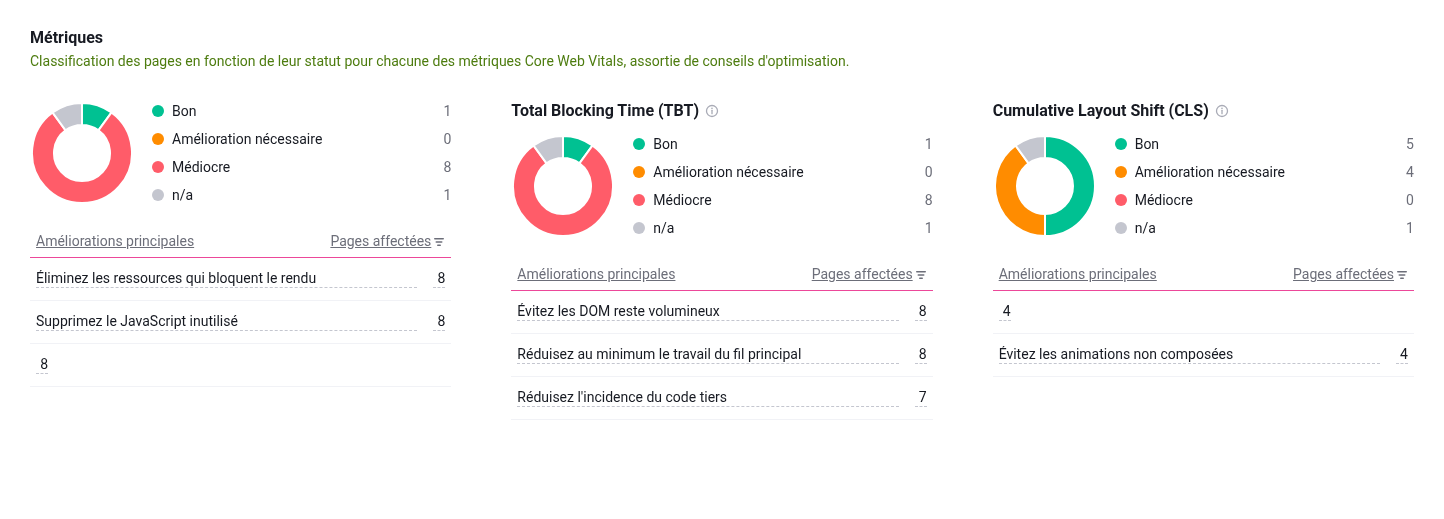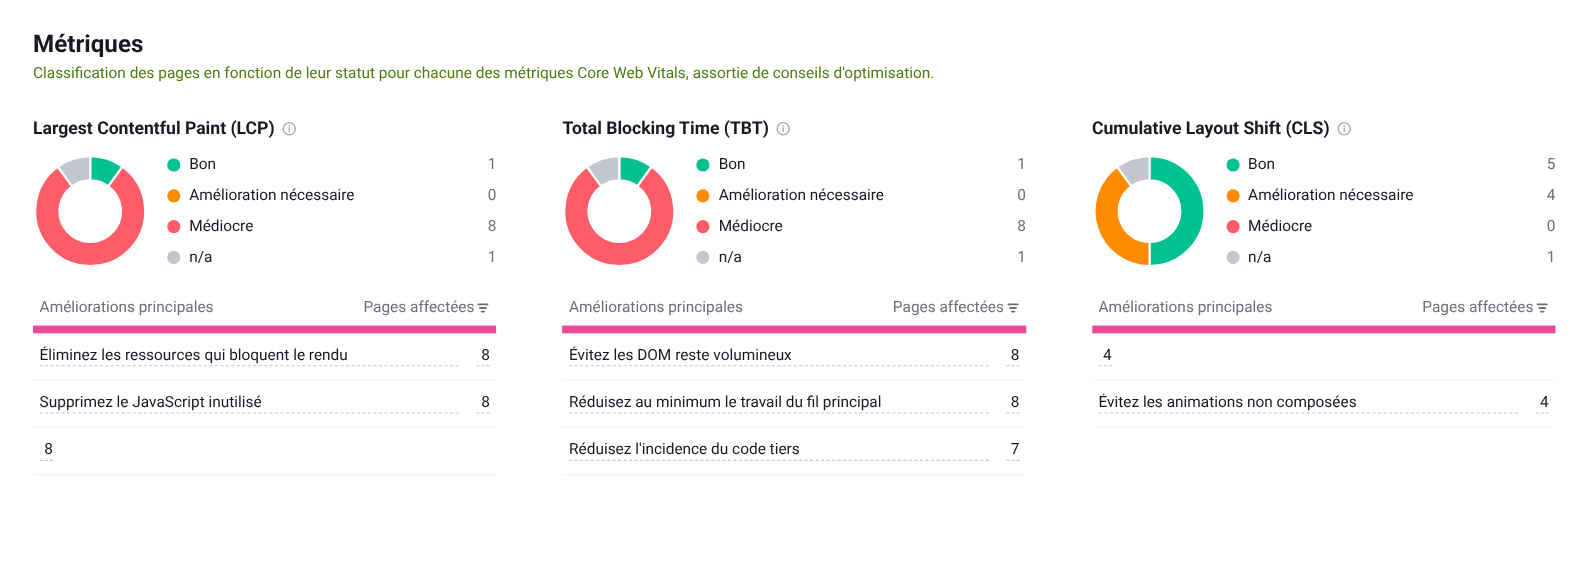--- a/index.html
+++ b/index.html
@@ -4,21 +4,21 @@
 <style>
   * { box-sizing: border-box; margin: 0; padding: 0; }
   body {
     font-family: -apple-system, BlinkMacSystemFont, "Segoe UI", Roboto, Helvetica, Arial, sans-serif;
     color: #171a22;
     background: #fff;
     padding: 28px 30px;
     font-size: 14px;
   }
   .page-title {
-    font-size: 22px;
+    font-size: 16px;
     font-weight: 700;
     margin-bottom: 6px;
     color: #171a22;
   }
   .page-subtitle {
     font-size: 14px;
     color: #4d7c0f;
     margin-bottom: 32px;
   }
   .metrics-row {
@@ -83,23 +83,24 @@
   }
   .legend-value {
     color: #6c6e79;
     min-width: 14px;
     text-align: right;
   }
   .table-header {
     display: flex;
     align-items: flex-start;
     padding: 8px 6px;
-    border-bottom: 7px solid #ec4899;
+    border-bottom: 1px solid #ec4899;
     color: #6c6e79;
     gap: 10px;
+    text-decoration: underline;
   }
   .th-improvement {
     flex: 1;
   }
   .th-pages {
     display: flex;
     align-items: center;
     gap: 2px;
     cursor: pointer;
   }
@@ -137,28 +138,20 @@
   }
 </style>
 </head>
 <body>
 
 <h1 class="page-title">Métriques</h1>
 <p class="page-subtitle">Classification des pages en fonction de leur statut pour chacune des métriques Core Web Vitals, assortie de conseils d'optimisation.</p>
 
 <div class="metrics-row">
     <div class="metric-col">
-      <div class="metric-header">
-        <div class="metric-title">Largest Contentful Paint (LCP)</div>
-        <span class="info-icon"><svg viewBox="0 0 16 16" fill="none" stroke="currentColor" stroke-width="1.5">
-    <circle cx="8" cy="8" r="6.3"></circle>
-    <line x1="8" y1="7.2" x2="8" y2="11" stroke-linecap="round"></line>
-    <circle cx="8" cy="5" r="0.9" fill="currentColor" stroke="none"></circle>
-  </svg></span>
-      </div>
       <div class="chart-legend-row">
         <div class="donut-chart"><svg viewBox="0 0 104 104">
             <path d="M 52 2 A 50 50 0 0 1 81.38926261462366 11.54915028125263 L 68.45798706418924 29.34752415750147 A 28 28 0 0 0 52 24 Z" fill="#00c192" stroke="#fff" stroke-width="2"></path>
             <path d="M 81.38926261462366 11.54915028125263 A 50 50 0 1 1 22.61073738537634 11.549150281252636 L 35.542012935810746 29.347524157501475 A 28 28 0 1 0 68.45798706418924 29.34752415750147 Z" fill="#ff5c69" stroke="#fff" stroke-width="2"></path>
             <path d="M 22.61073738537634 11.549150281252636 A 50 50 0 0 1 51.99999999999999 2 L 51.99999999999999 24 A 28 28 0 0 0 35.542012935810746 29.347524157501475 Z" fill="#c4c6cf" stroke="#fff" stroke-width="2"></path>
           </svg></div>
         <div class="legend">
           <div class="legend-row">
             <span class="legend-dot" style="background: rgb(0, 193, 146);"></span>
             <span class="legend-label">Bon</span>

